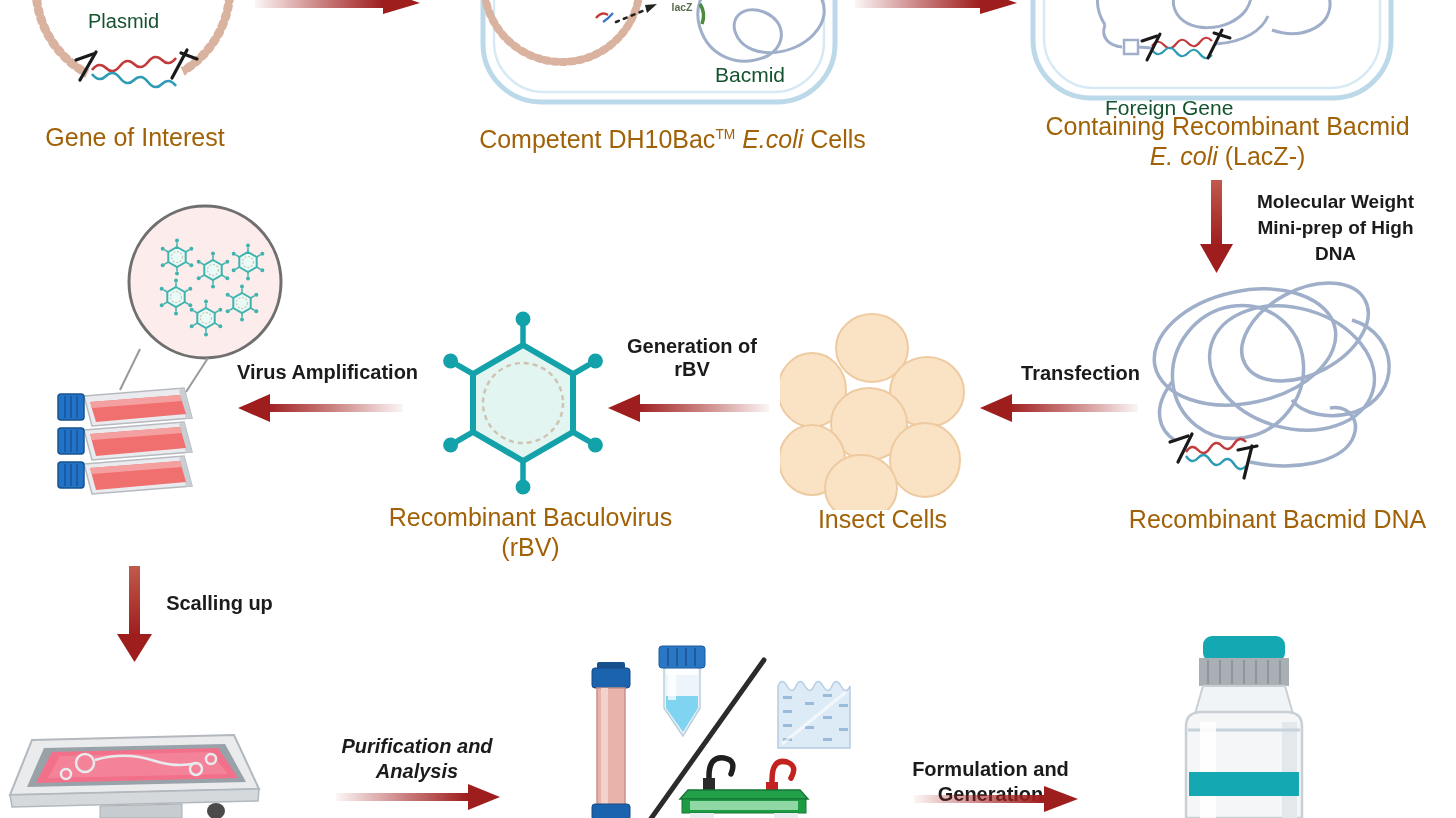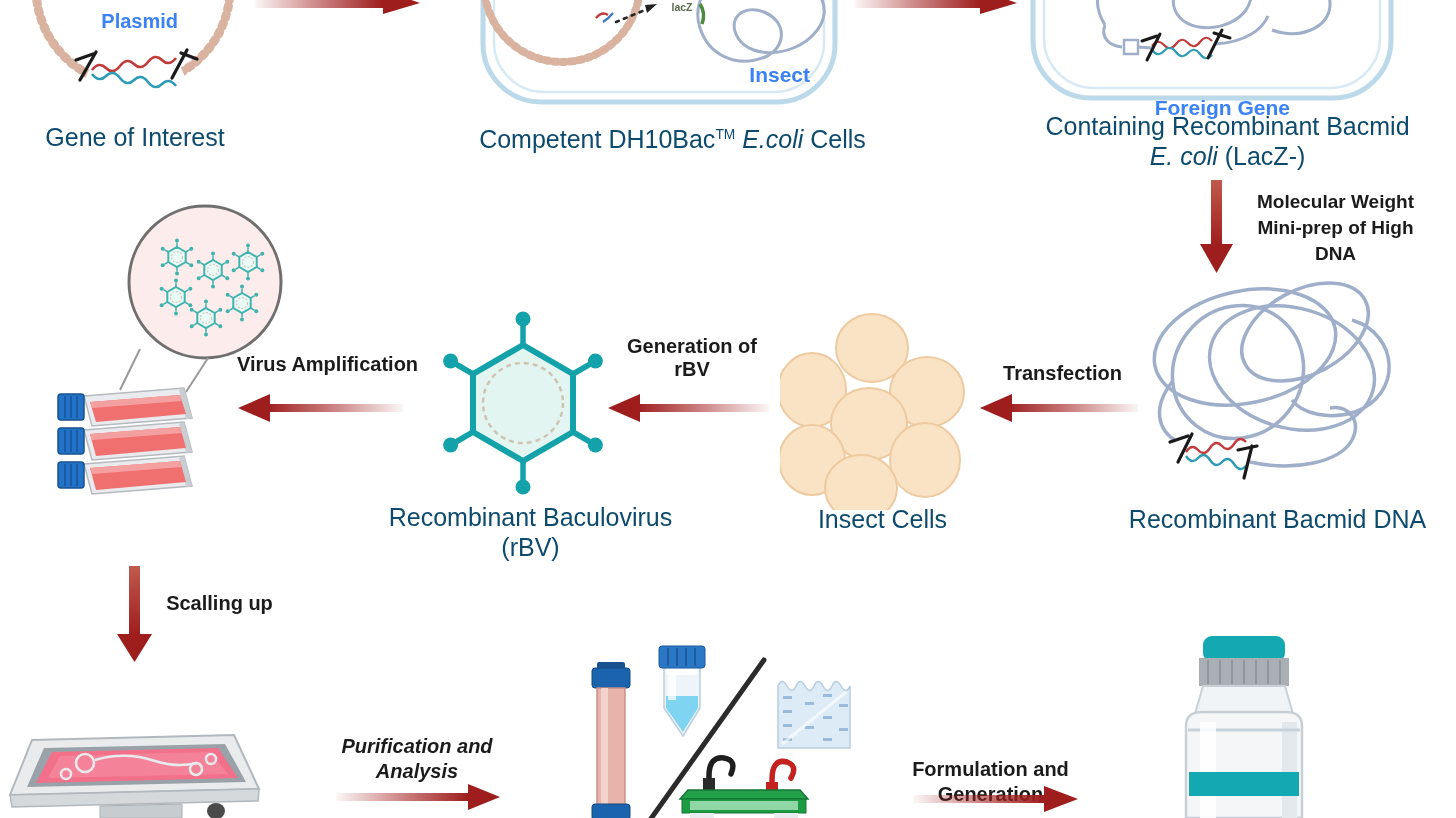--- a/index.html
+++ b/index.html
@@ -1,21 +1,21 @@
 <!DOCTYPE html>
 <html><head>
 <meta charset="utf-8">
 <style>
   html,body{margin:0;padding:0;background:#fff;}
   #canvas{position:relative;width:1456px;height:818px;background:#fff;overflow:hidden;
           font-family:"Liberation Sans",sans-serif;}
   .abs{position:absolute;}
-  .caption{position:absolute;font-weight:500;font-size:25px;line-height:1.18;color:#0c4a6e;text-align:center;}
+  .caption{position:absolute;font-weight:500;font-size:25px;line-height:1.18;color:#a16207;text-align:center;}
   .step{position:absolute;font-weight:700;font-size:20px;line-height:1.2;color:#1b1b1b;text-align:center;}
-  .inner-label{position:absolute;font-weight:700;font-size:21px;color:#3b82f6;text-align:right;}
+  .inner-label{position:absolute;font-weight:400;font-size:21px;color:#14532d;text-align:left;}
   .tiny-label{position:absolute;font-weight:700;font-size:10.5px;color:#5a6b4d;text-align:center;}
   .it{font-style:italic;}
   sup{font-size:0.55em;}
   svg{display:block;}
 </style>
 </head>
 <body>
 
 <div id="canvas">
 
@@ -86,21 +86,21 @@
     <path d="M603 22 q6 -4 10 -9" stroke="#3a76c4" stroke-width="2.2" fill="none"></path>
     <path d="M616 22 L650 8" stroke="#222" stroke-width="2.6" stroke-dasharray="3 5.5" stroke-linecap="round" fill="none"></path>
     <polygon points="657,4 647,13 645,5" fill="#222"></polygon>
     <g fill="none" stroke="#9fafca" stroke-width="3">
       <path d="M700 28 C 688 -8 726 -42 772 -32 C 818 -23 838 8 814 34 C 794 56 752 60 738 38 C 726 18 744 4 764 12 C 788 22 786 48 765 57 C 737 68 709 56 700 28 Z"></path>
       <path d="M715 -22 C 745 -38 792 -40 810 -16"></path>
     </g>
     <path d="M700 4 q6 9 2 20" stroke="#4c8b3f" stroke-width="3.5" fill="none"></path>
   </svg>
   <div class="tiny-label" style="left:664px;top:1px;width:36px;">lacZ</div>
-  <div class="inner-label" style="left:715px;top:63px;width:95px;">Insect</div>
+  <div class="inner-label" style="left:715px;top:63px;width:95px;">Bacmid</div>
   <div class="caption" style="left:430px;top:125px;width:485px;">
     <span>Competent DH10Bac</span><sup>TM</sup>
     <span class="it">E.coli</span>
     <span>Cells</span>
   </div>
 
   <svg class="abs" style="left:850px;top:0;" width="170" height="20" viewBox="0 0 170 20">
     <rect x="5" y="-4" width="125" height="12" fill="url(#gradR)"></rect>
     <polygon points="130,-10 167,3 130,14" fill="#9e1d1d"></polygon>
   </svg>
@@ -158,21 +158,21 @@
     <path d="M1186 456 q6 9 12 2 t12 2 t12 2 t12 2 t12 2" fill="none" stroke="#2e9bb5" stroke-width="2.4"></path>
     <g stroke="#1a1a1a" stroke-width="3.2" stroke-linecap="round">
       <line x1="1178" y1="462" x2="1192" y2="434"></line>
         <line x1="1170" y1="442" x2="1188" y2="436"></line>
       <line x1="1244" y1="478" x2="1252" y2="446"></line>
         <line x1="1238" y1="450" x2="1257" y2="446"></line>
     </g>
   </svg>
   <div class="caption" style="left:1100px;top:505px;width:355px;">Recombinant Bacmid DNA</div>
 
-  <div class="step" style="left:985px;top:361px;width:155px;">Transfection</div>
+  <div class="step" style="left:985px;top:361px;width:155px;text-align:right;">Transfection</div>
   <svg class="abs" style="left:978px;top:392px;" width="165" height="32" viewBox="0 0 165 32">
     <polygon points="2,16 34,2 34,30" fill="#9e1d1d"></polygon>
     <rect x="30" y="12" width="130" height="8" fill="url(#gradL)"></rect>
   </svg>
 
   <svg class="abs" style="left:780px;top:300px;" width="220" height="210" viewBox="780 300 220 210">
     <g fill="#fae3c4" stroke="#eecaa0" stroke-width="2">
       <ellipse cx="872" cy="348" rx="36" ry="34"></ellipse>
       <ellipse cx="812" cy="390" rx="34" ry="37"></ellipse>
       <ellipse cx="927" cy="392" rx="37" ry="35"></ellipse>
@@ -211,21 +211,21 @@
         <circle cx="595.4" cy="445" r="7.5"></circle>
       <circle cx="450.6" cy="361" r="7.5"></circle>
         <circle cx="450.6" cy="445" r="7.5"></circle>
     </g>
   </svg>
   <div class="caption" style="left:363px;top:503px;width:335px;">
     <div>Recombinant Baculovirus</div>
     <div>(rBV)</div>
   </div>
 
-  <div class="step" style="left:225px;top:352px;width:205px;">Virus Amplification</div>
+  <div class="step" style="left:225px;top:360px;width:205px;">Virus Amplification</div>
   <svg class="abs" style="left:236px;top:392px;" width="172" height="32" viewBox="0 0 172 32">
     <polygon points="2,16 34,2 34,30" fill="#9e1d1d"></polygon>
     <rect x="30" y="12" width="137" height="8" fill="url(#gradL)"></rect>
   </svg>
 
   <svg class="abs" style="left:15px;top:195px;" width="290" height="310" viewBox="15 195 290 310">
     <circle cx="205" cy="282" r="76" fill="#fdecec" stroke="#6f6f6f" stroke-width="3"></circle>
     <use href="#mv" x="177" y="257"></use>
       <use href="#mv" x="213" y="270"></use>
       <use href="#mv" x="248" y="262"></use>

